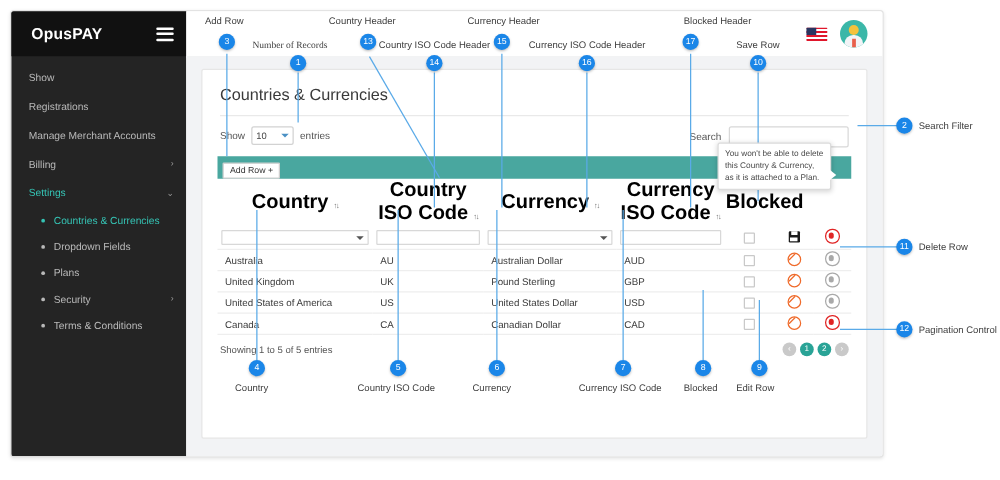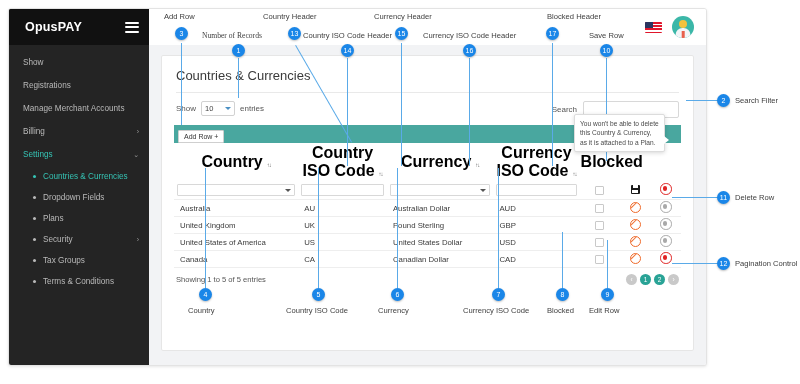--- a/index.html
+++ b/index.html
@@ -242,24 +242,20 @@
           <span>Dropdown Fields</span>
         </div>
         <div class="sub-item">
           <span class="dot"></span>
           <span>Plans</span>
         </div>
         <div class="sub-item">
           <span class="dot"></span>
           <span>Security</span>
           <span class="chev">›</span>
-        </div>
-        <div class="sub-item">
-          <span class="dot"></span>
-          <span>Tax Groups</span>
         </div>
         <div class="sub-item">
           <span class="dot"></span>
           <span>Terms &amp; Conditions</span>
         </div>
       </div>
     </div>
 
     <div class="topbar">
       <div class="flag">

